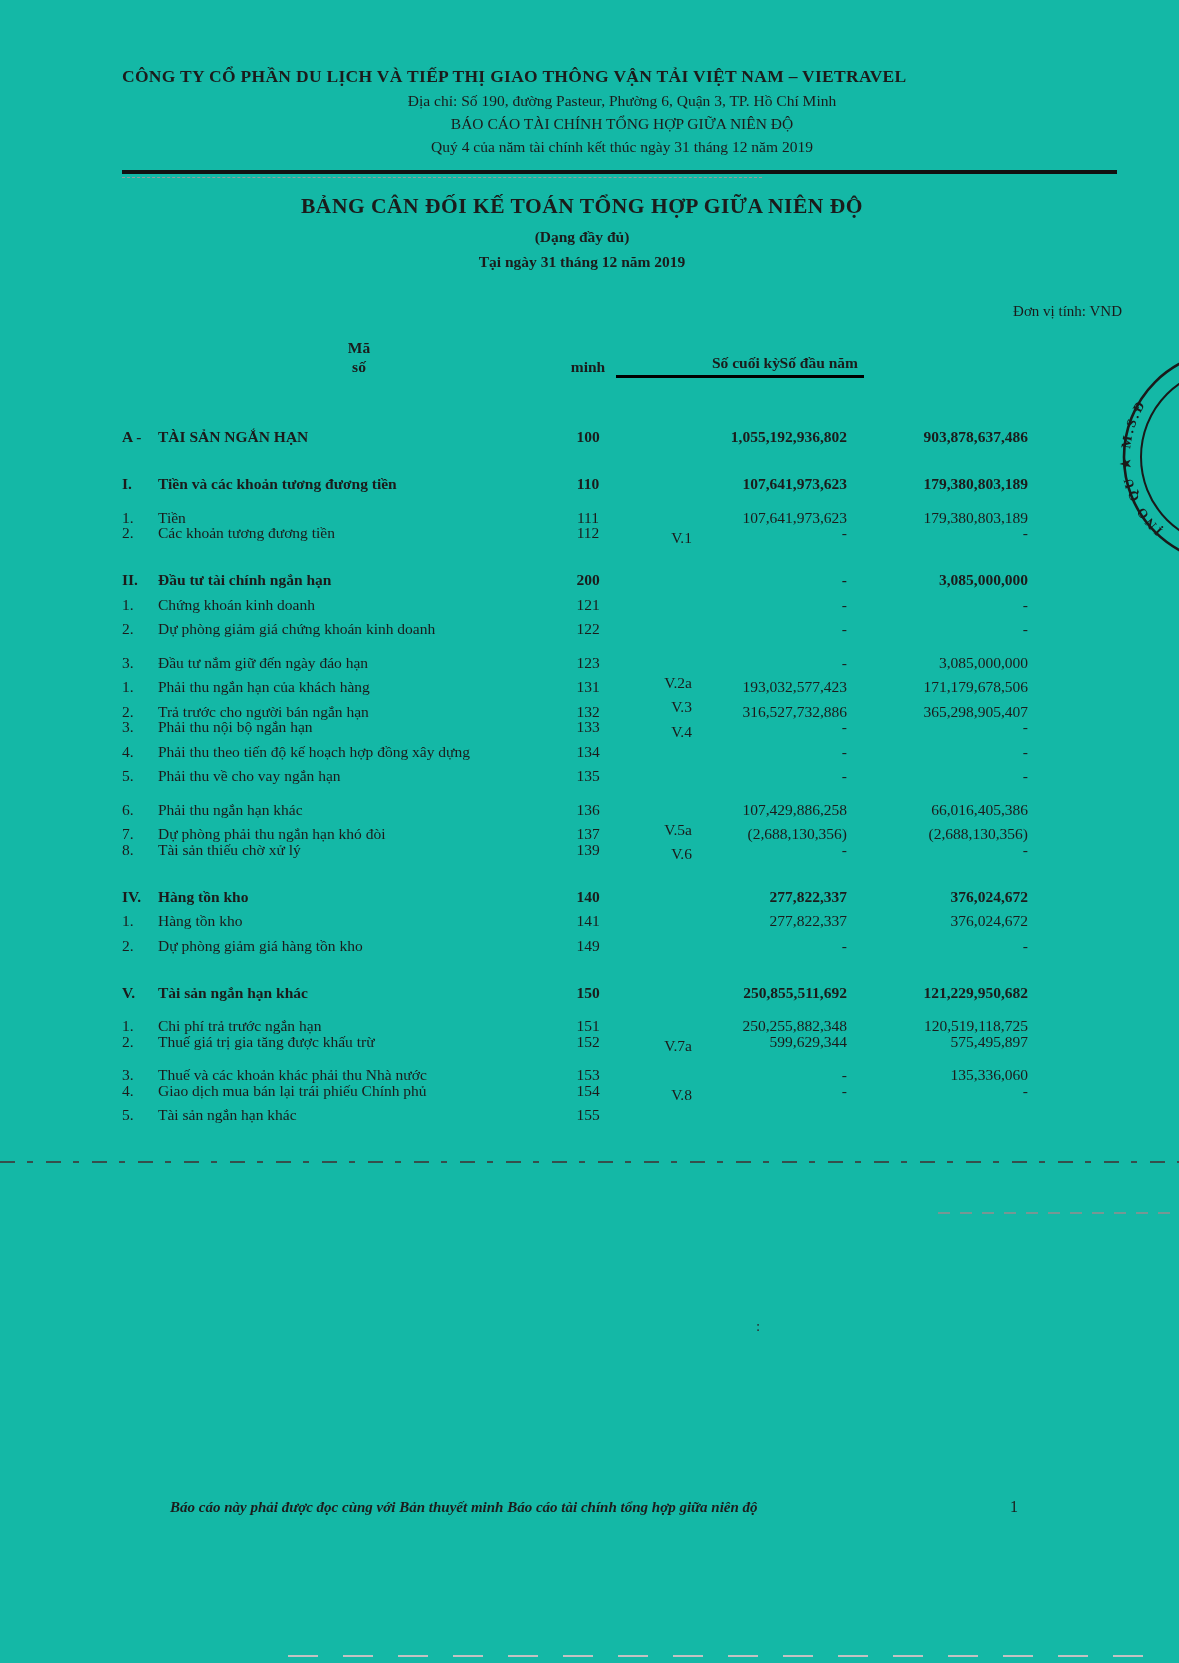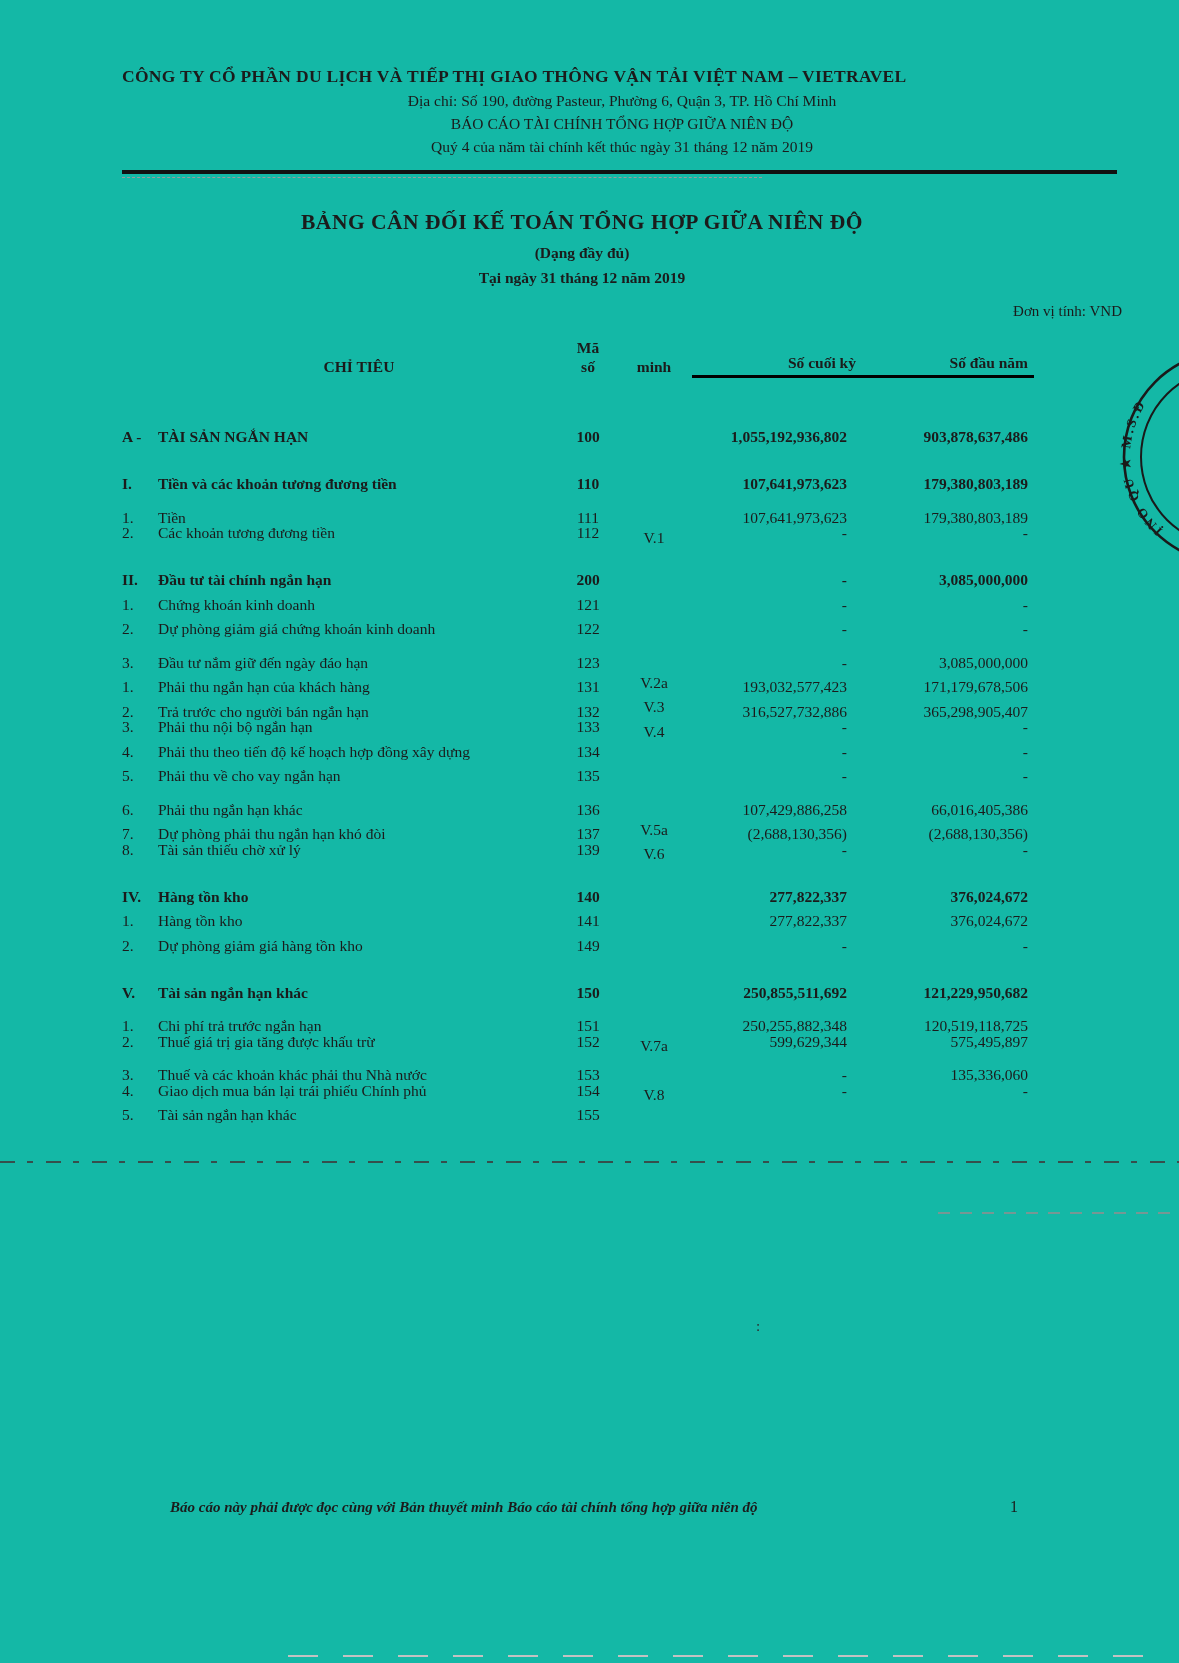--- a/index.html
+++ b/index.html
@@ -13,21 +13,21 @@
     color:#1b1b1b;
     padding-left:31px;
   }
   
   .letterhead{position:absolute;left:122px;top:66px;width:1000px;}
   .company{font-size:17.5px;font-weight:bold;letter-spacing:.3px;white-space:nowrap;}
   .lh-line{font-size:15.5px;margin-top:5px;white-space:nowrap;text-align:center;}
   .lh-rule{position:absolute;left:122px;top:170px;width:995px;height:4px;background:#111;}
   .lh-rule-ghost{position:absolute;left:122px;top:177px;width:640px;border-top:1px dashed #9a9a9a;}
   
-  .titleblock{position:absolute;left:122px;top:210px;width:920px;text-align:center;}
+  .titleblock{position:absolute;left:122px;top:194px;width:920px;text-align:center;}
   .title-main{font-size:21.5px;font-weight:bold;letter-spacing:.5px;}
   .title-sub{font-size:15.5px;font-weight:bold;margin-top:9px;}
   .title-date{font-size:15.5px;font-weight:bold;margin-top:7px;}
   .unit{position:absolute;right:88px;top:303px;font-size:15px;}
   
   .thead{position:absolute;left:122px;top:338px;width:912px;display:grid;
          grid-template-columns:36px 402px 56px 76px 160px 182px;align-items:end;
          font-size:15.5px;font-weight:bold;}
   .th-item{text-align:center;padding-bottom:2px;}
   .th-code{text-align:center;line-height:19px;padding-bottom:2px;}
@@ -38,21 +38,21 @@
     text-align:right;padding:0 6px 3px 0;box-sizing:border-box;}
   .th-end .uline{width:170px;}
   .th-begin .uline{width:172px;}
   .tbody{position:absolute;left:122px;top:417px;width:912px;font-size:15.5px;}
   .trow{display:grid;grid-template-columns:36px 402px 56px 76px 160px 182px;
         height:24.5px;align-items:center;white-space:nowrap;}
   .trow.gap{margin-top:22.5px;}
   .trow.section{font-weight:bold;}
   .c-num{text-align:left;}
   .c-code{text-align:center;}
-  .c-note{text-align:center;margin-top:40px;}
+  .c-note{text-align:right;margin-top:40px;}
   .c-end{text-align:right;padding-right:5px;}
   .c-begin{text-align:right;padding-right:6px;}
   
   .fold-line{position:absolute;left:0;top:1161px;width:1179px;height:2px;
      background:repeating-linear-gradient(90deg,#3c3c3c 0 15px,transparent 15px 27px,#3c3c3c 27px 33px,transparent 33px 46px);
      opacity:.85;}
   .fold-line2{position:absolute;left:938px;top:1212px;width:241px;height:1.5px;
      background:repeating-linear-gradient(90deg,#8f8f8f 0 12px,transparent 12px 22px);opacity:.8;}
   .bottom-smudge{position:absolute;left:288px;top:1655px;width:872px;height:2px;
      background:repeating-linear-gradient(90deg,#c2c2c2 0 30px,transparent 30px 55px);}
@@ -79,21 +79,20 @@
 
   <div class="titleblock">
     <div class="title-main">BẢNG CÂN ĐỐI KẾ TOÁN TỔNG HỢP GIỮA NIÊN ĐỘ</div>
     <div class="title-sub">(Dạng đầy đủ)</div>
     <div class="title-date">Tại ngày 31 tháng 12 năm 2019</div>
   </div>
   <div class="unit">Đơn vị tính: VND</div>
 
   <div class="thead">
     <div></div>
-    <div class="th-item">CHỈ TIÊU</div>
     <div class="th-code">
       <div>Mã</div>
       <div>số</div>
     </div>
     <div class="th-note">minh</div>
     <div class="th-end">
       <span class="uline">Số cuối kỳ</span>
     </div>
     <div class="th-begin">
       <span class="uline">Số đầu năm</span>

